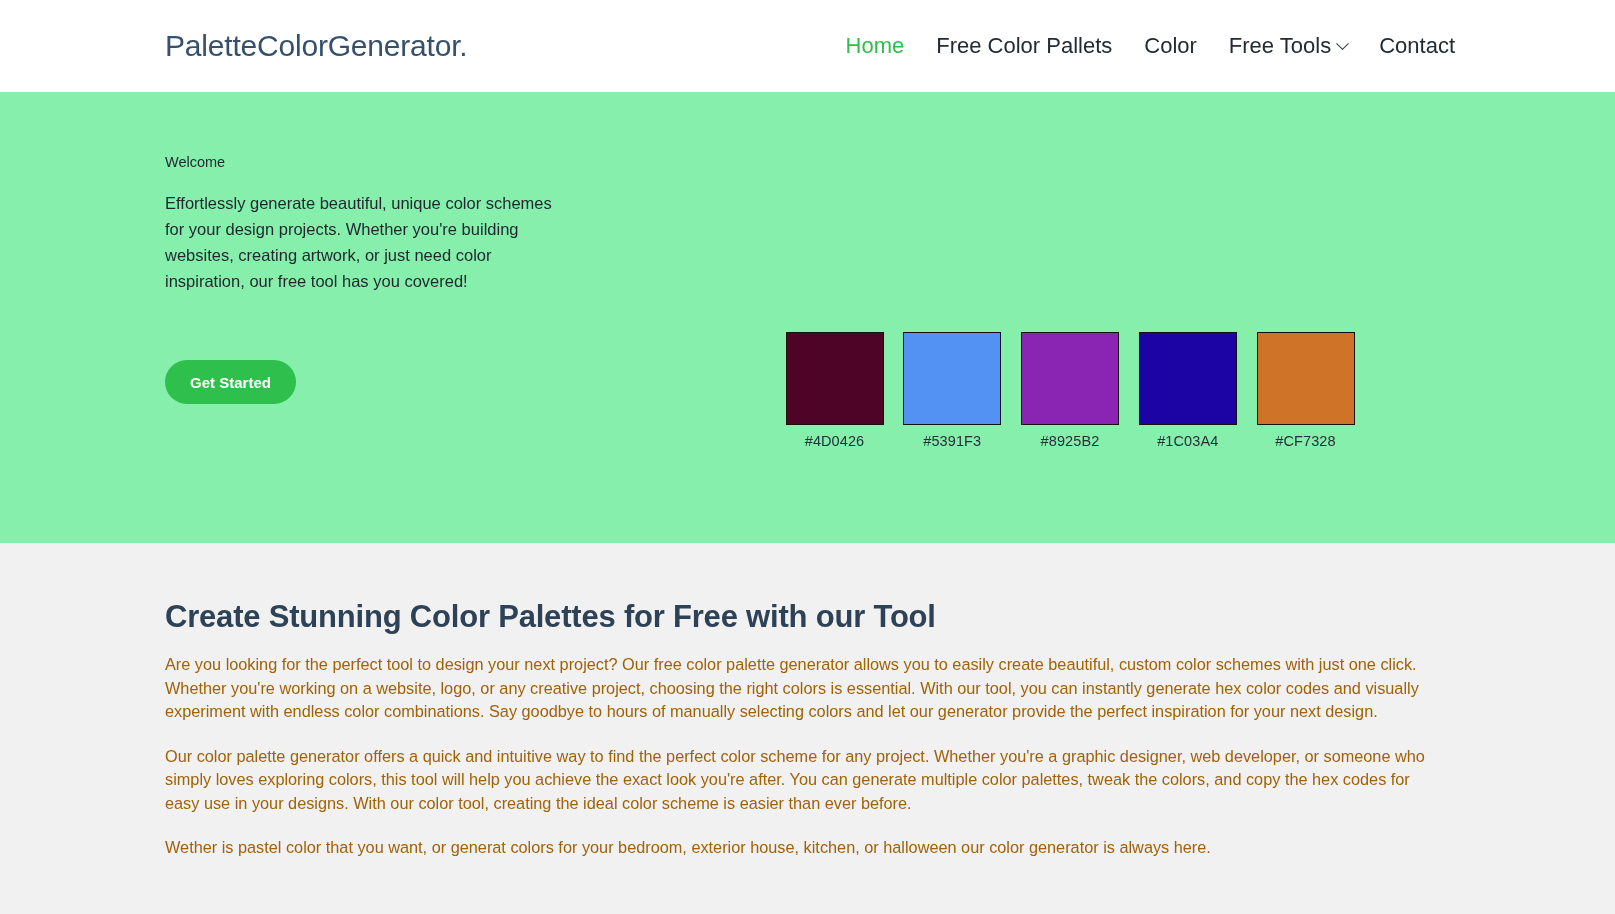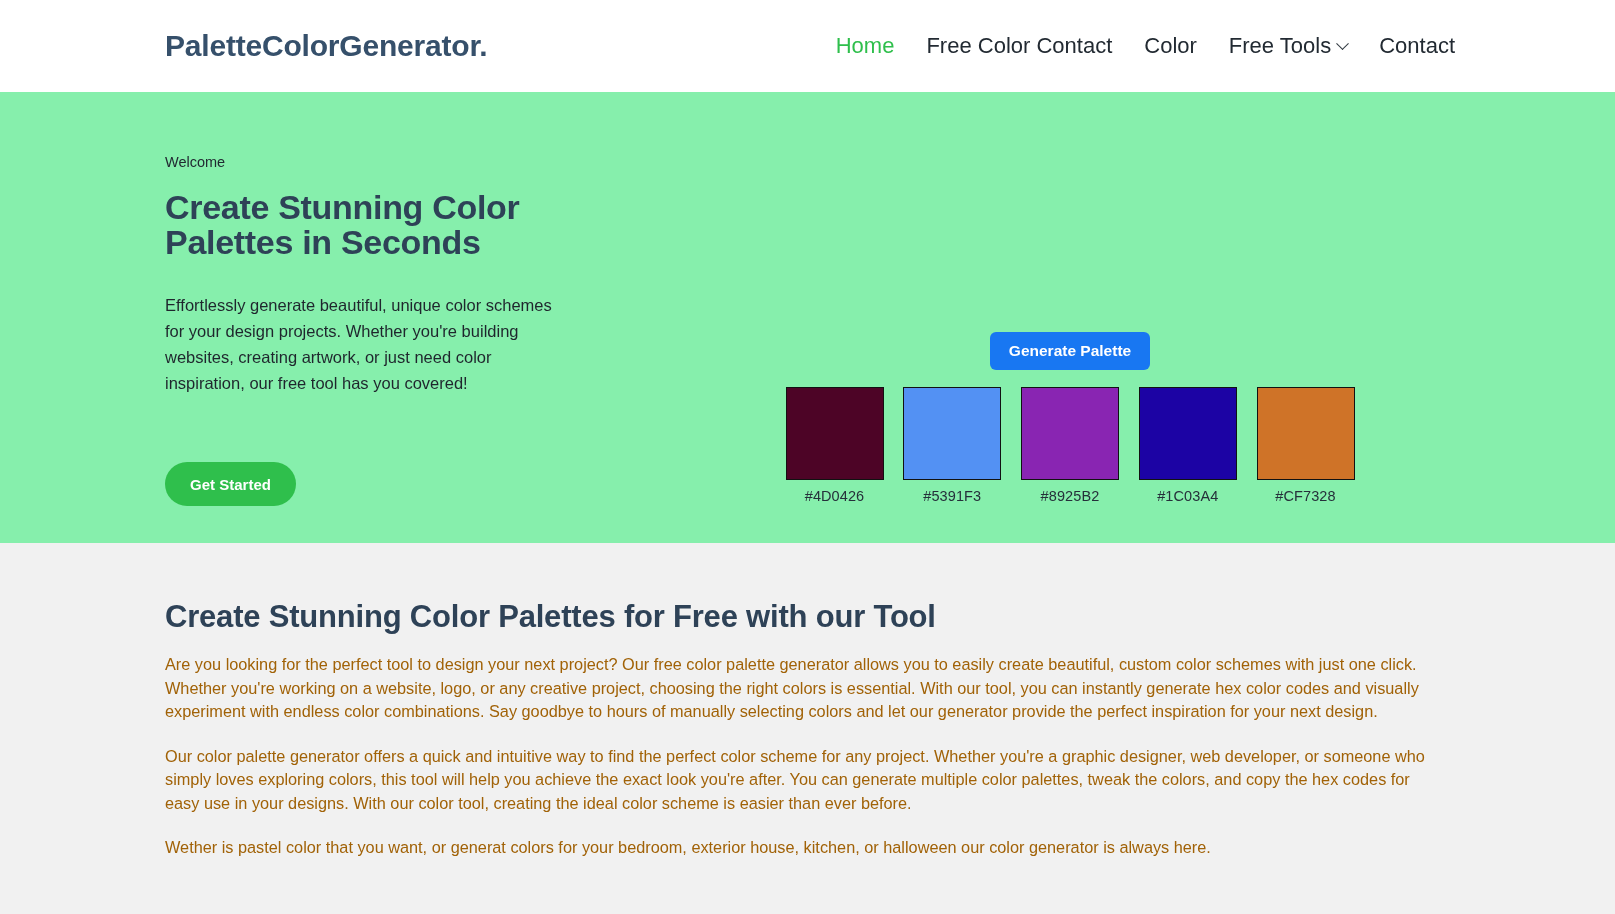--- a/index.html
+++ b/index.html
@@ -17,21 +17,21 @@
   
   .site-header {
     height: 92px;
     background: #ffffff;
     display: flex;
     align-items: center;
     padding: 0 160px 0 165px;
   }
   .logo {
     font-size: 30px;
-    font-weight: 700;
+    font-weight: 400;
     color: #36506b;
     letter-spacing: -0.2px;
     white-space: nowrap;
   }
   .nav {
     margin-left: auto;
     display: flex;
     align-items: center;
     gap: 32px;
   }
@@ -170,46 +170,44 @@
 </head>
 <body>
 
 <header class="site-header">
   <div class="logo">PaletteColorGenerator.</div>
   <nav class="nav">
     <a class="nav-item active" style="color: rgb(47, 191, 76);">
       <span>Home</span>
     </a>
     <a class="nav-item">
-      <span>Free Color Contact</span>
+      <span>Free Color Pallets</span>
     </a>
     <a class="nav-item">
       <span>Color</span>
     </a>
     <a class="nav-item">
       <span>Free Tools</span>
       <span class="chevron"></span>
     </a>
     <a class="nav-item">
       <span>Contact</span>
     </a>
   </nav>
 </header>
 
 <section class="hero">
 
   <div class="hero-left">
     <div class="eyebrow">Welcome</div>
-    <h1 class="hero-title">Create Stunning Color Palettes in Seconds</h1>
     <p class="hero-desc">Effortlessly generate beautiful, unique color schemes for your design projects. Whether you're building websites, creating artwork, or just need color inspiration, our free tool has you covered!</p>
     <button class="btn-started">Get Started</button>
   </div>
 
   <div class="hero-right">
-    <button class="btn-generate">Generate Palette</button>
     <div class="swatch-row">
 
       <div class="swatch-cell">
         <div class="swatch" style="background: rgb(77, 4, 38);"></div>
         <div class="swatch-label">#4D0426</div>
       </div>
 
       <div class="swatch-cell">
         <div class="swatch" style="background: rgb(83, 145, 243);"></div>
         <div class="swatch-label">#5391F3</div>

